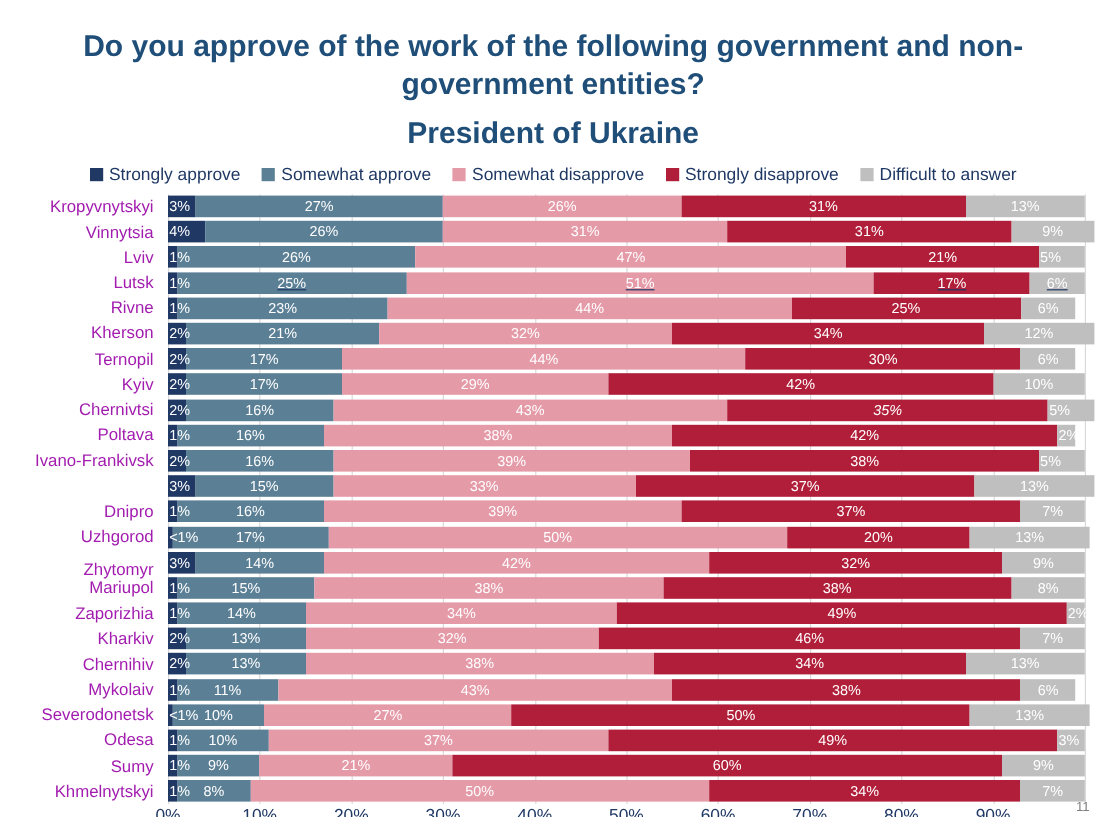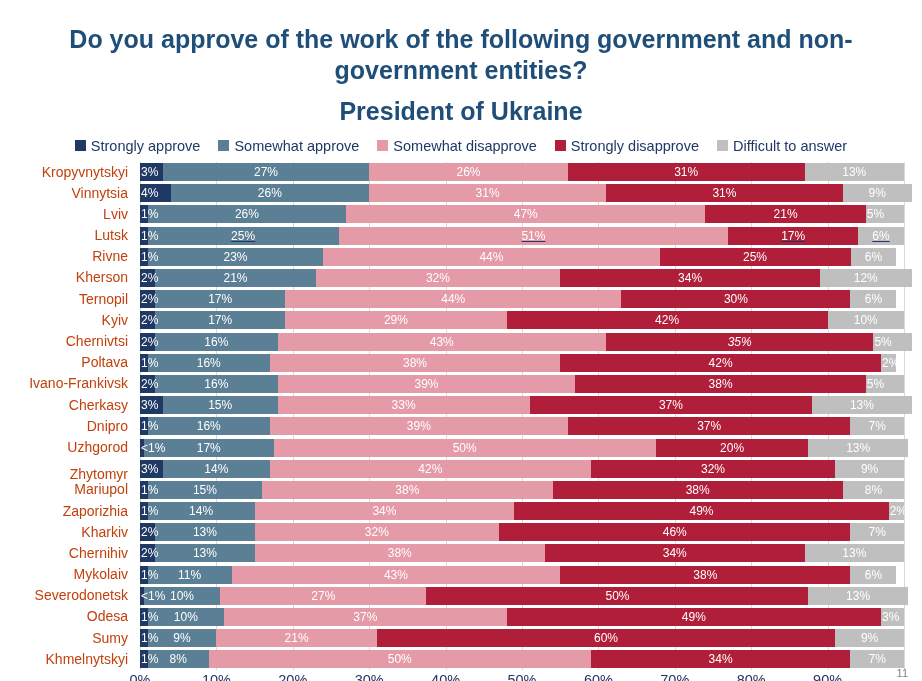--- a/index.html
+++ b/index.html
@@ -69,21 +69,21 @@
     display: flex;
     align-items: center;
     height: 21.2px;
   }
   .row-label {
     position: absolute;
     left: 0;
     width: 134px;
     text-align: right;
     font-size: 14px;
-    color: #c2410c;
+    color: #a21caf;
     line-height: 21.2px;
     box-sizing: border-box;
     padding-right: 6px;
   }
   .bars {
     position: relative;
     display: flex;
     width: 100%;
     height: 18px;
     margin-left: 0;
@@ -400,21 +400,20 @@
             </div>
             <div class="seg" style="flex: 0 0 38%; background: rgb(176, 30, 57);">
               <span class="lbl">38%</span>
             </div>
             <div class="seg grey tiny" style="flex: 0 0 5%; background: rgb(191, 191, 191);">
               <span class="lbl">5%</span>
             </div>
           </div>
         </div>
         <div class="row" style="position: relative;">
-          <div class="row-label" style="left: -140px;">Cherkasy</div>
           <div class="bars">
             <div class="seg tiny" style="flex: 0 0 3%; background: rgb(31, 56, 100);">
               <span class="lbl">3%</span>
             </div>
             <div class="seg" style="flex: 0 0 15%; background: rgb(91, 127, 149);">
               <span class="lbl">15%</span>
             </div>
             <div class="seg" style="flex: 0 0 33%; background: rgb(229, 154, 168);">
               <span class="lbl">33%</span>
             </div>

